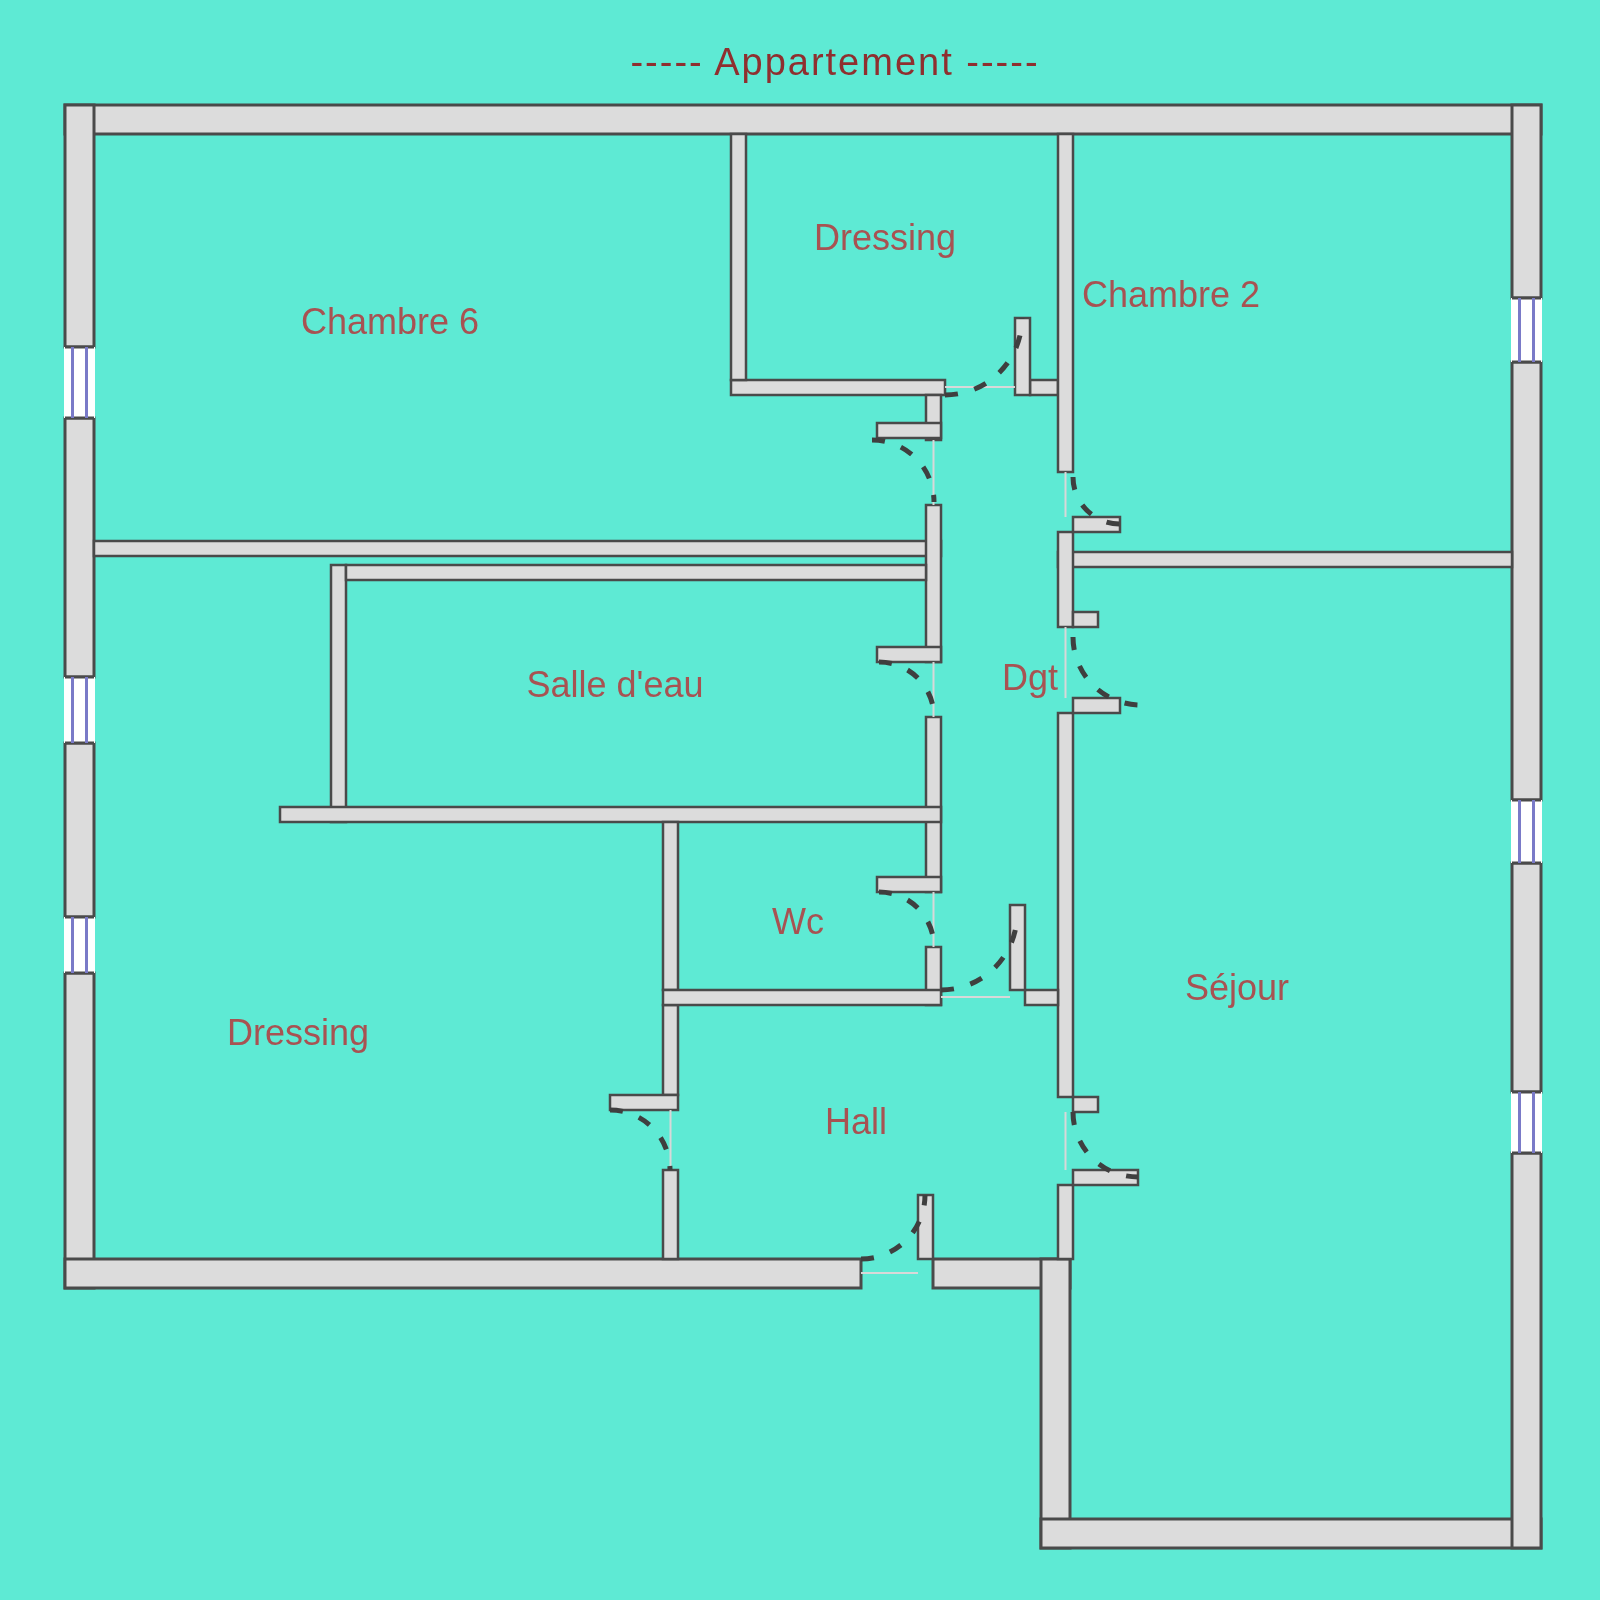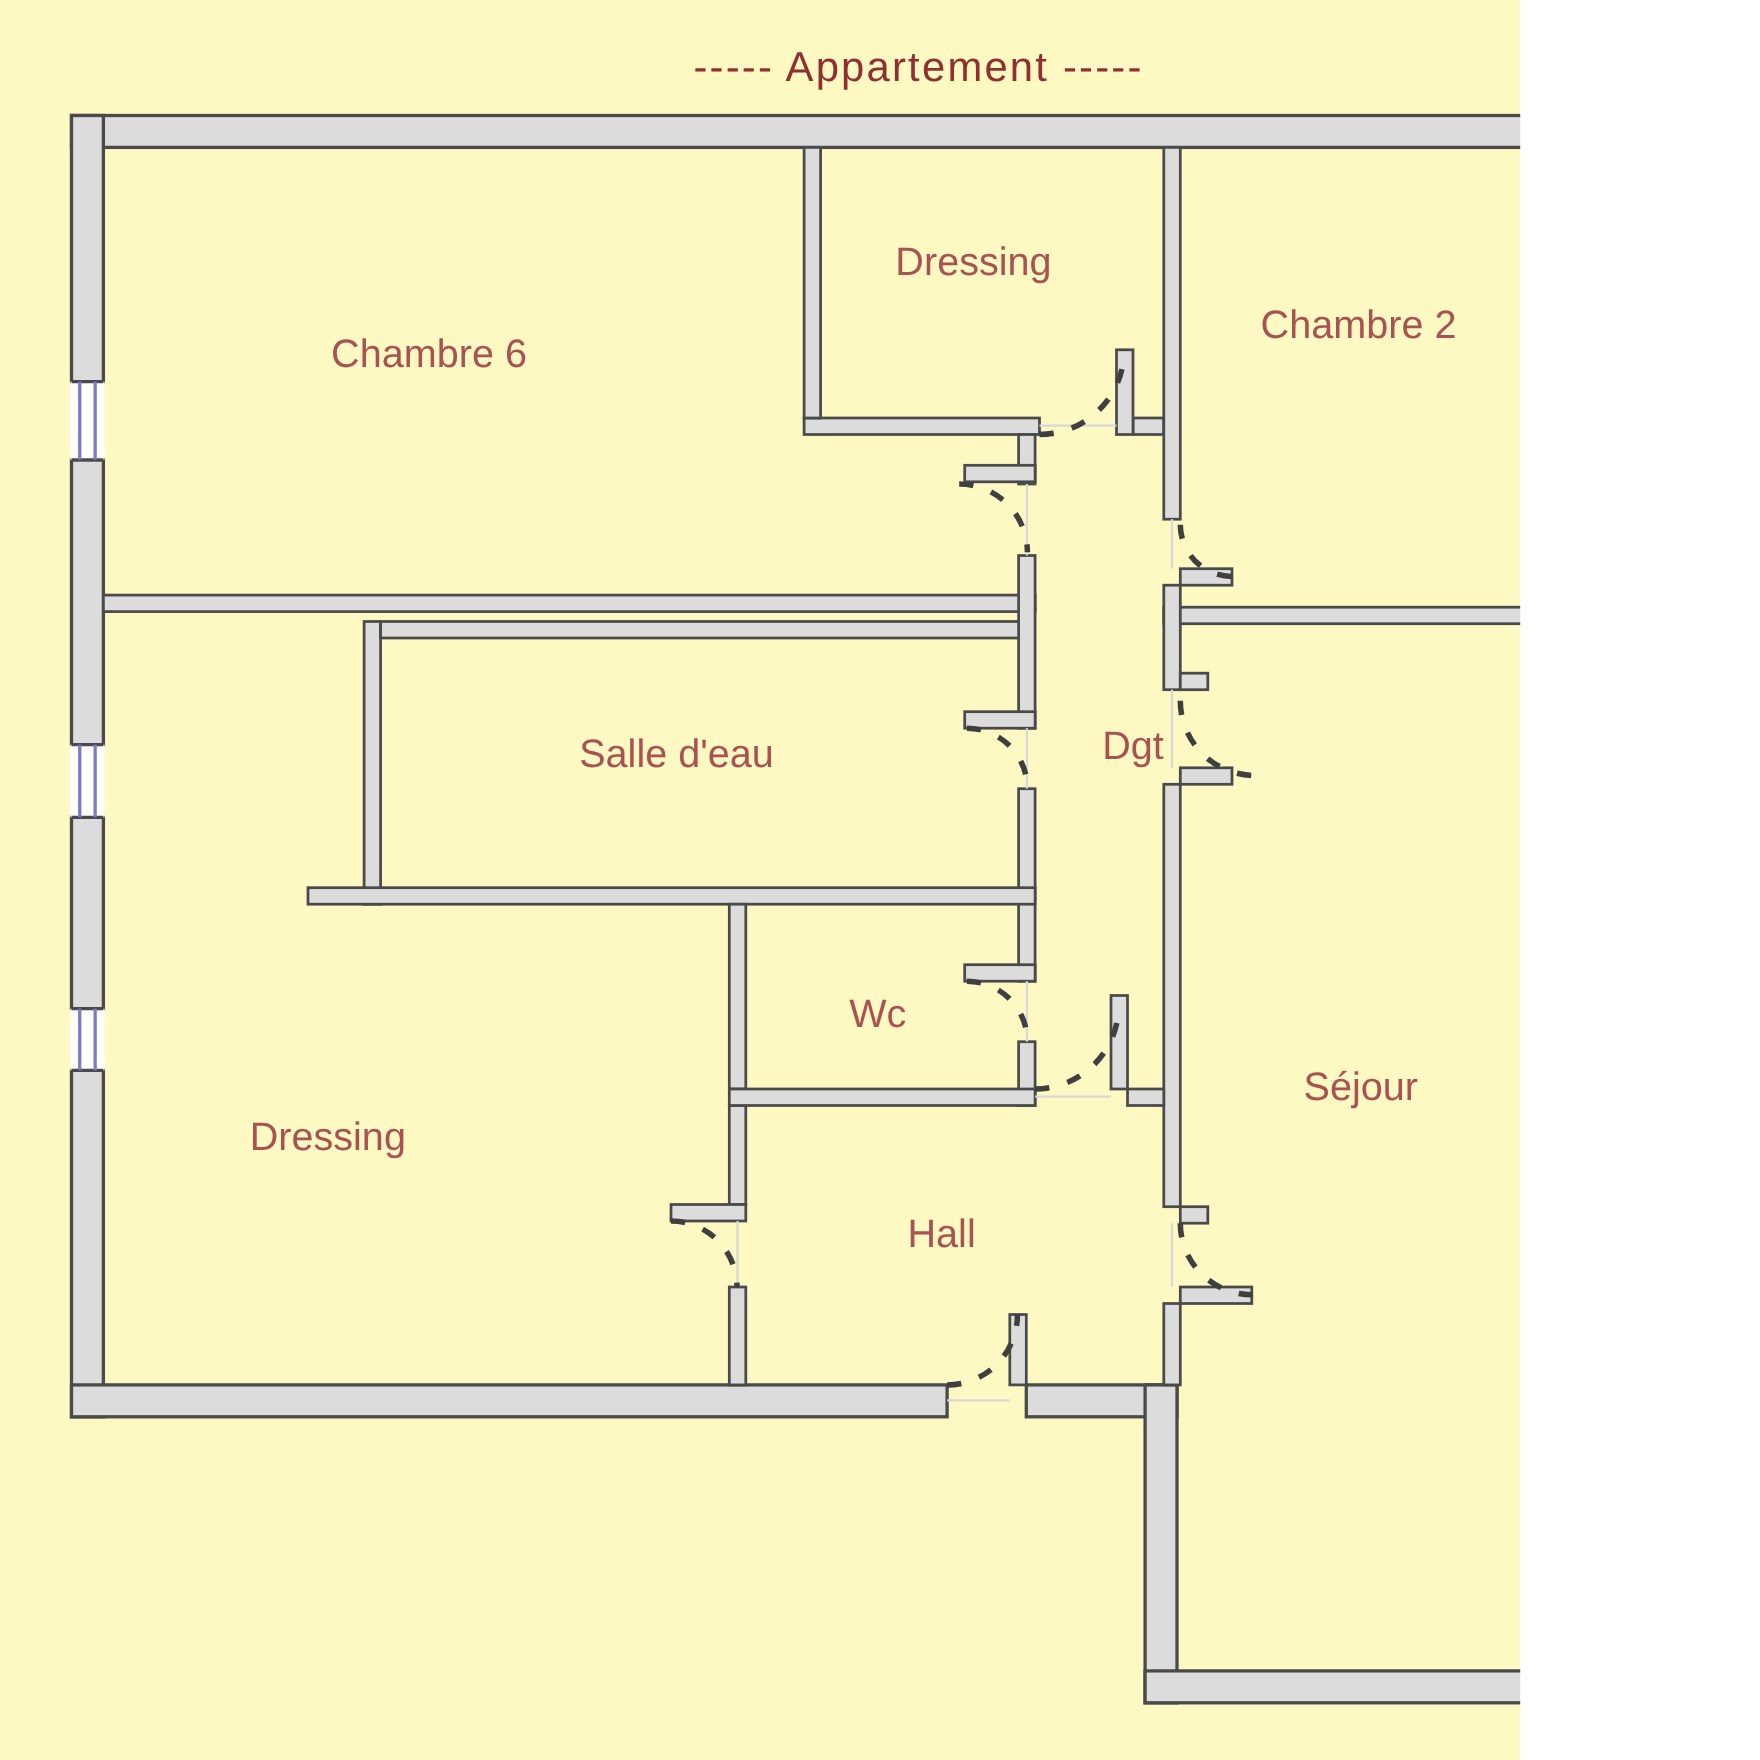--- a/index.html
+++ b/index.html
@@ -1,16 +1,16 @@
 <!DOCTYPE html>
 <html style="--wall-fill: #dcdcdc; --wall-stroke: #4a4a4a; --window-glass: #7a7ac8; --label-color: #a85252; --title-color: #8f2f2f;"><head>
 <meta charset="utf-8">
 <style>
   html,body{margin:0;padding:0;background:#ffffff;}
-  .stage{position:relative;width:1382px;height:1600px;background:#fef9c3;overflow:hidden;
+  .stage{position:relative;width:1600px;height:1600px;background:#5eead4;overflow:hidden;
          font-family:"Liberation Sans",sans-serif;}
   .plan-svg{position:absolute;left:0;top:0;}
   
   .ow{fill:var(--wall-fill);stroke:var(--wall-stroke);stroke-width:3;}
   .iw{fill:var(--wall-fill);stroke:var(--wall-stroke);stroke-width:2.5;}
   
   .win-bg{fill:#ffffff;stroke:none;}
   .win-cap{stroke:var(--wall-stroke);stroke-width:3;}
   .win-glass{stroke:var(--window-glass);stroke-width:3;fill:none;}
   
@@ -169,20 +169,20 @@
       <path class="arc" d="M610,1110 A60,60 0 0 1 670,1170"></path>
       <path class="arc" d="M1073,1112 A65,65 0 0 0 1138,1177"></path>
       <path class="arc" d="M861,1259 A64,64 0 0 0 925,1195"></path>
     </g>
   </svg>
 
   <div class="plan-title" style="left:835px;top:62px">-----  Appartement  -----</div>
 
   <div class="room-label" style="left:390px;top:322px">Chambre 6</div>
   <div class="room-label" style="left:885px;top:238px">Dressing</div>
-  <div class="room-label" style="left:1235px;top:295px">Chambre 2</div>
+  <div class="room-label" style="left:1171px;top:295px">Chambre 2</div>
   <div class="room-label" style="left:615px;top:685px">Salle d'eau</div>
   <div class="room-label" style="left:1030px;top:678px">Dgt</div>
   <div class="room-label" style="left:798px;top:922px">Wc</div>
   <div class="room-label" style="left:298px;top:1033px">Dressing</div>
   <div class="room-label" style="left:856px;top:1122px">Hall</div>
   <div class="room-label" style="left:1237px;top:988px">Séjour</div>
 </div>
 
 </body></html>

